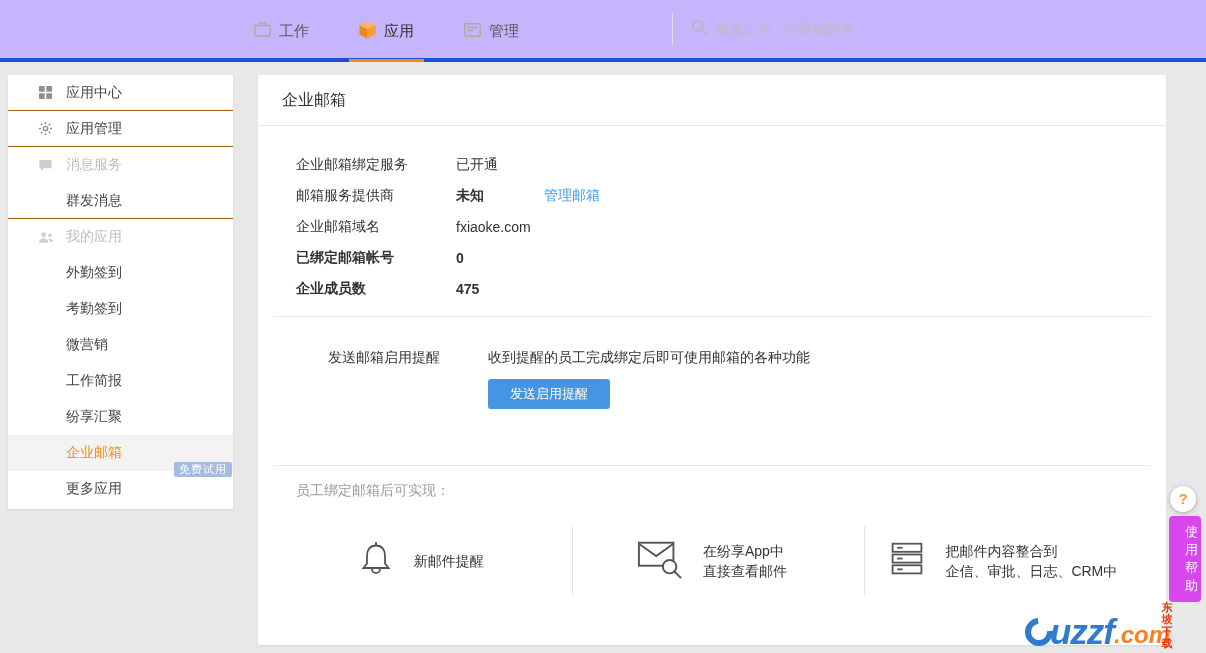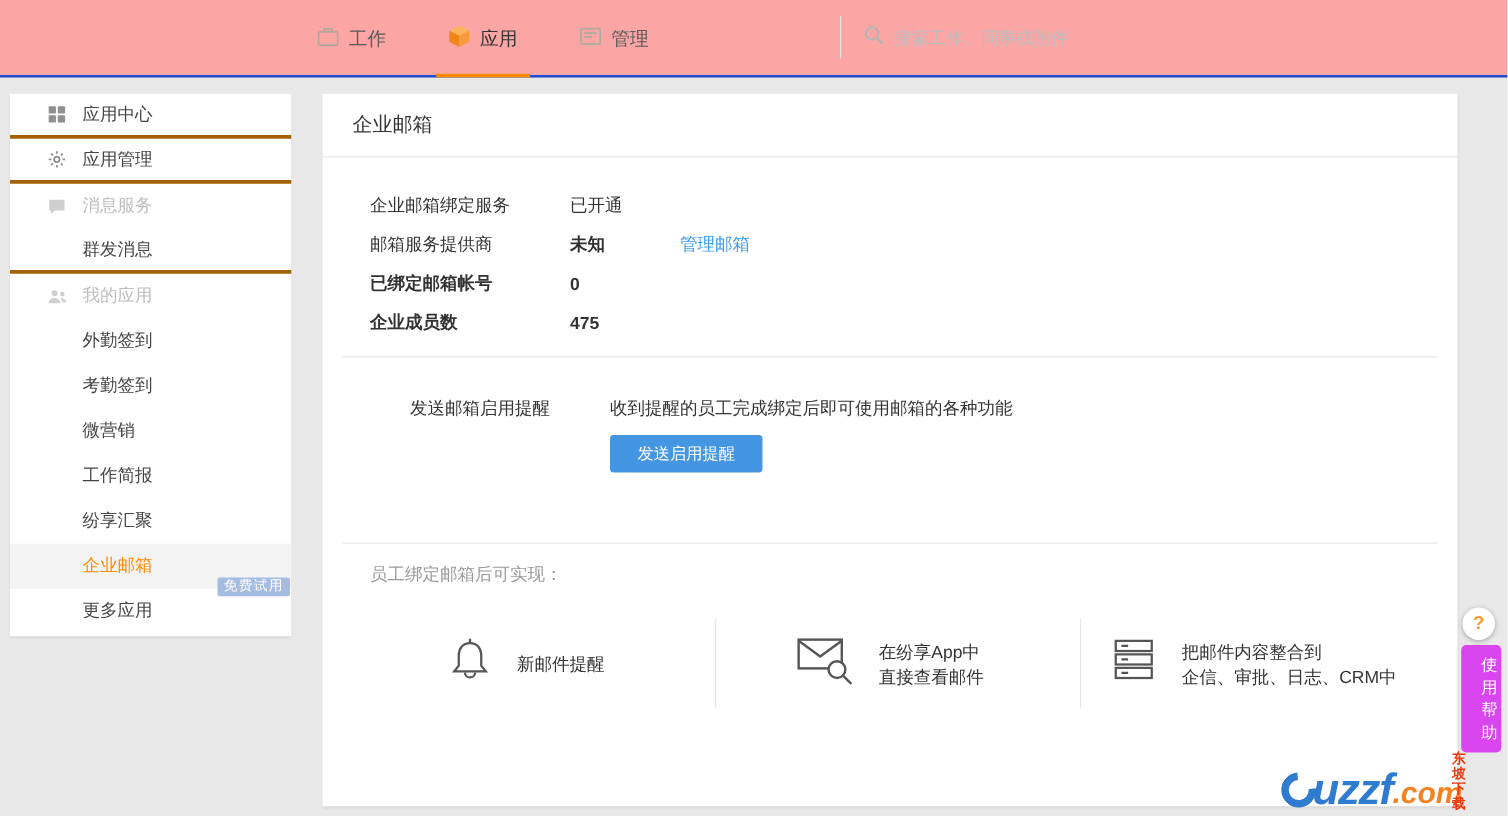--- a/index.html
+++ b/index.html
@@ -7,21 +7,21 @@
   body {
     background:#e8e8e8;
     font-family:"Liberation Sans","DejaVu Sans",sans-serif;
     color:#333;
     overflow:hidden;
     position:relative;
   }
 
   
   .topbar {
-    height:62px; background:#fca5a5; border-bottom:2px solid #1d4ed8;
+    height:62px; background:#c4b5fd; border-bottom:4px solid #1d4ed8;
     position:relative;
   }
   .tabs { position:absolute; left:240px; top:0; height:62px; display:flex; }
   .tab {
     display:flex; align-items:center; gap:8px; padding:0 14px; margin-right:22px;
     font-size:15px; color:#5a5a5a; position:relative; cursor:pointer;
   }
   .tab.active { color:#333; }
   .tab.active::after {
     content:""; position:absolute; left:4px; right:4px; bottom:0; height:3px; background:#ff8a00;
@@ -52,21 +52,21 @@
     content:""; position:absolute; bottom:-8px; left:50%; transform:translateX(-50%);
     width:36px; height:24px; border-radius:50% 50% 0 0; background:#c2c2c2;
   }
   .user-name { font-size:15px; color:#333; }
 
   .menu-item {
     height:36px; display:flex; align-items:center; padding-left:30px;
     font-size:14px; color:#444; cursor:pointer; position:relative;
   }
   .menu-item .mi-icon { width:18px; margin-right:10px; display:flex; align-items:center; }
-  .menu-item.bordered { border-bottom:3px solid #a16207; }
+  .menu-item.bordered { border-bottom:1px solid #a16207; }
   .menu-item.muted { color:#bdbdbd; cursor:default; }
   .menu-item.sub { padding-left:58px; }
   .menu-item.active { background:#f3f3f3; color:#ff8a00; }
   .badge {
     position:absolute; right:1px; top:-9px;
     background:#a4bbe2; color:#fff; font-size:11px; line-height:15px;
     padding:0 5px; border-radius:2px; letter-spacing:1px;
   }
 
   
@@ -270,20 +270,24 @@
       <div class="info-row">
         <span class="info-label">企业邮箱绑定服务</span>
         <span class="info-value">已开通</span>
       </div>
       <div class="info-row">
         <span class="info-label">邮箱服务提供商</span>
         <span class="info-value bold">未知</span>
         <span class="link">管理邮箱</span>
       </div>
       <div class="info-row">
+        <span class="info-label">企业邮箱域名</span>
+        <span class="info-value">fxiaoke.com</span>
+      </div>
+      <div class="info-row">
         <span class="info-label bold">已绑定邮箱帐号</span>
         <span class="info-value bold">0</span>
       </div>
       <div class="info-row">
         <span class="info-label bold">企业成员数</span>
         <span class="info-value bold">475</span>
       </div>
     </div>
 
     <div class="divider d1"></div>

